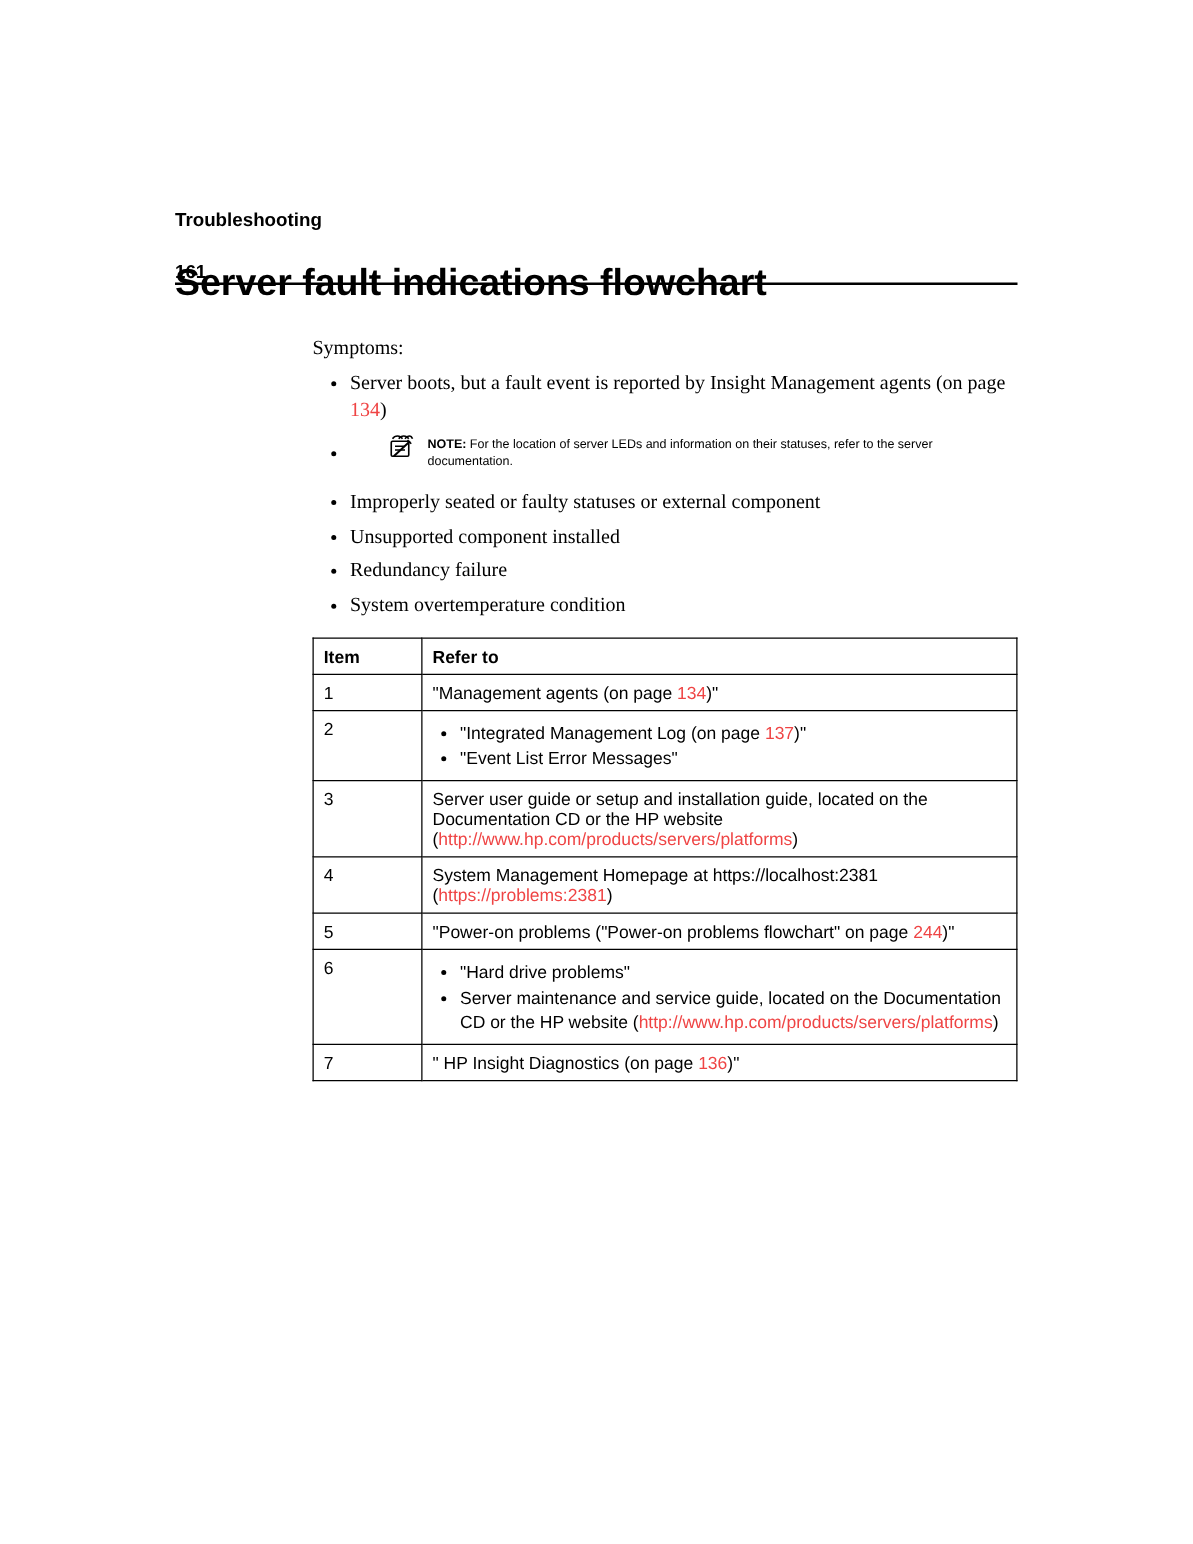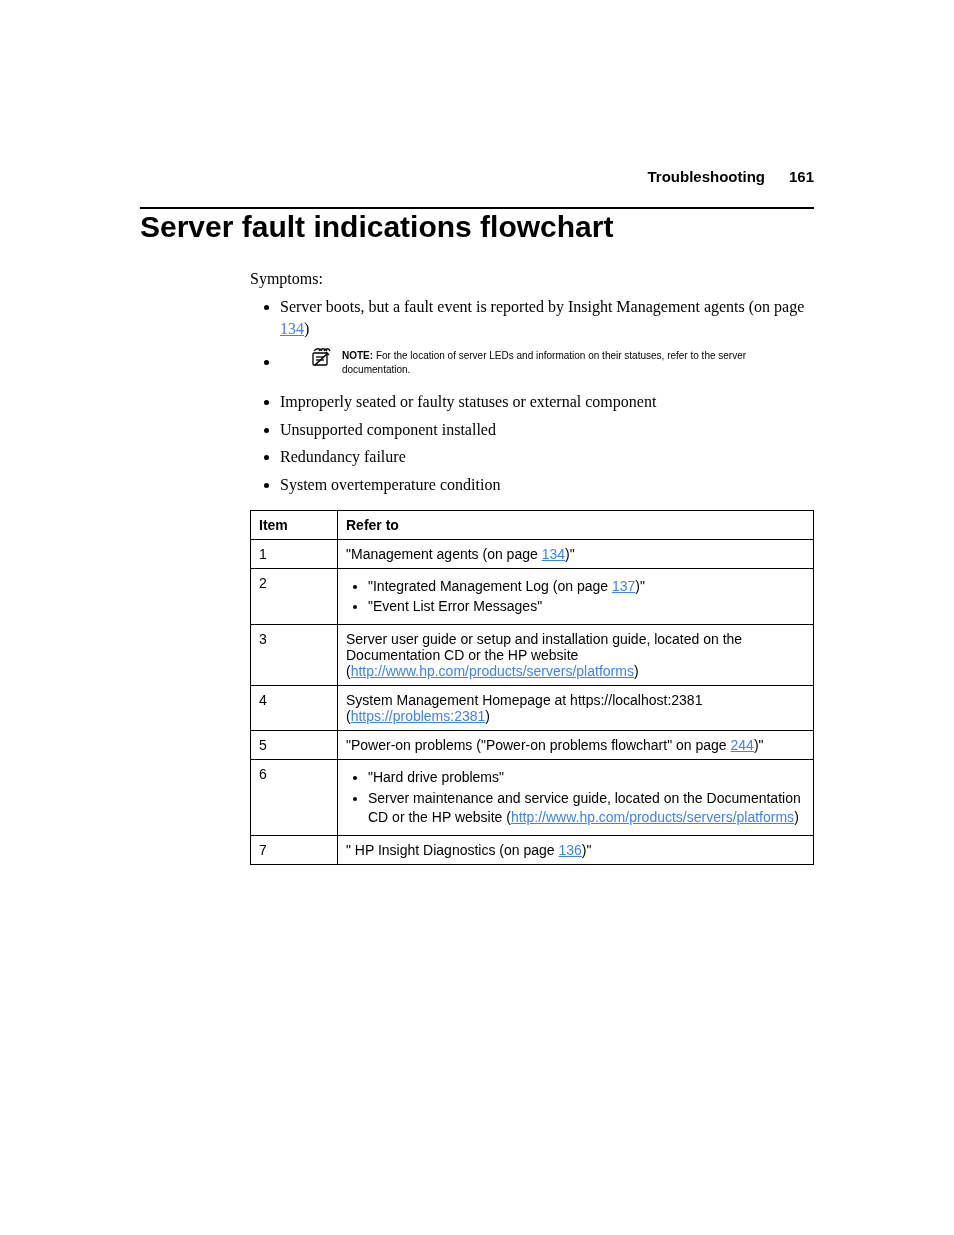--- a/index.html
+++ b/index.html
@@ -15,27 +15,27 @@
     box-sizing: border-box;
     padding: 120px 140px 0 140px;
     position: relative;
   }
   .running-head {
     position: absolute;
     top: 168px;
     left: 140px;
     right: 140px;
     border-bottom: 2px solid #000;
-    padding-bottom: 22px;
+    padding-bottom: 0;
     font-family: Arial, Helvetica, sans-serif;
     font-size: 15px;
     font-weight: bold;
     display: flex;
-    justify-content: flex-end;
     gap: 24px;
+    flex-direction: column;
   }
   .content {
     margin-top: 90px;
   }
   h1.title {
     font-family: Arial, Helvetica, sans-serif;
     font-weight: bold;
     font-size: 30px;
     margin: 40px 0 18px 0;
   }
@@ -65,22 +65,21 @@
     line-height: 1.4;
   }
   .note-icon {
     flex: 0 0 auto;
     margin-top: -2px;
   }
   .note-text b {
     font-weight: bold;
   }
   a.link {
-    color: #3b82f6;
-    text-decoration: underline;
+    color: #ef4444;
     cursor: pointer;
   }
   table.ref-table {
     border-collapse: collapse;
     width: 100%;
     font-family: Arial, Helvetica, sans-serif;
     font-size: 14px;
     margin-top: 14px;
   }
   table.ref-table th, table.ref-table td {

